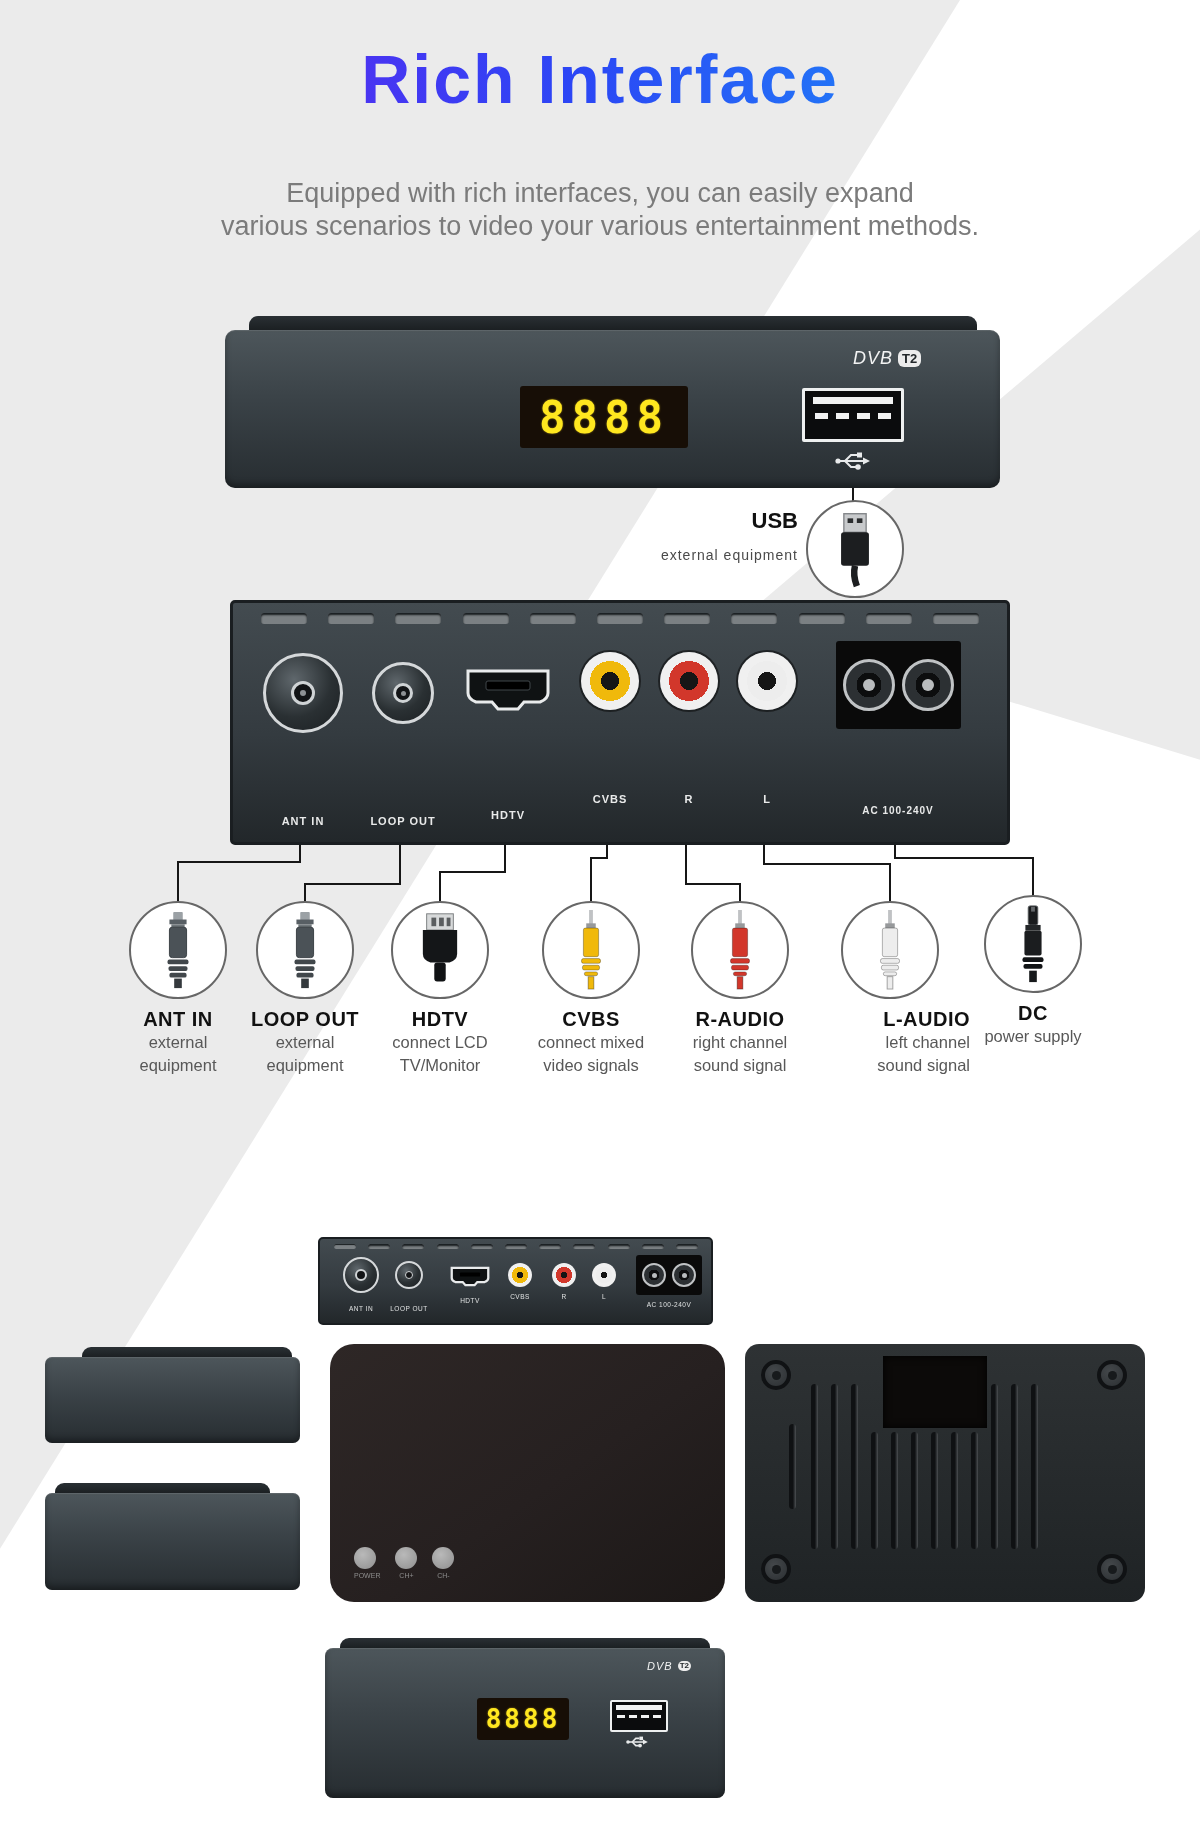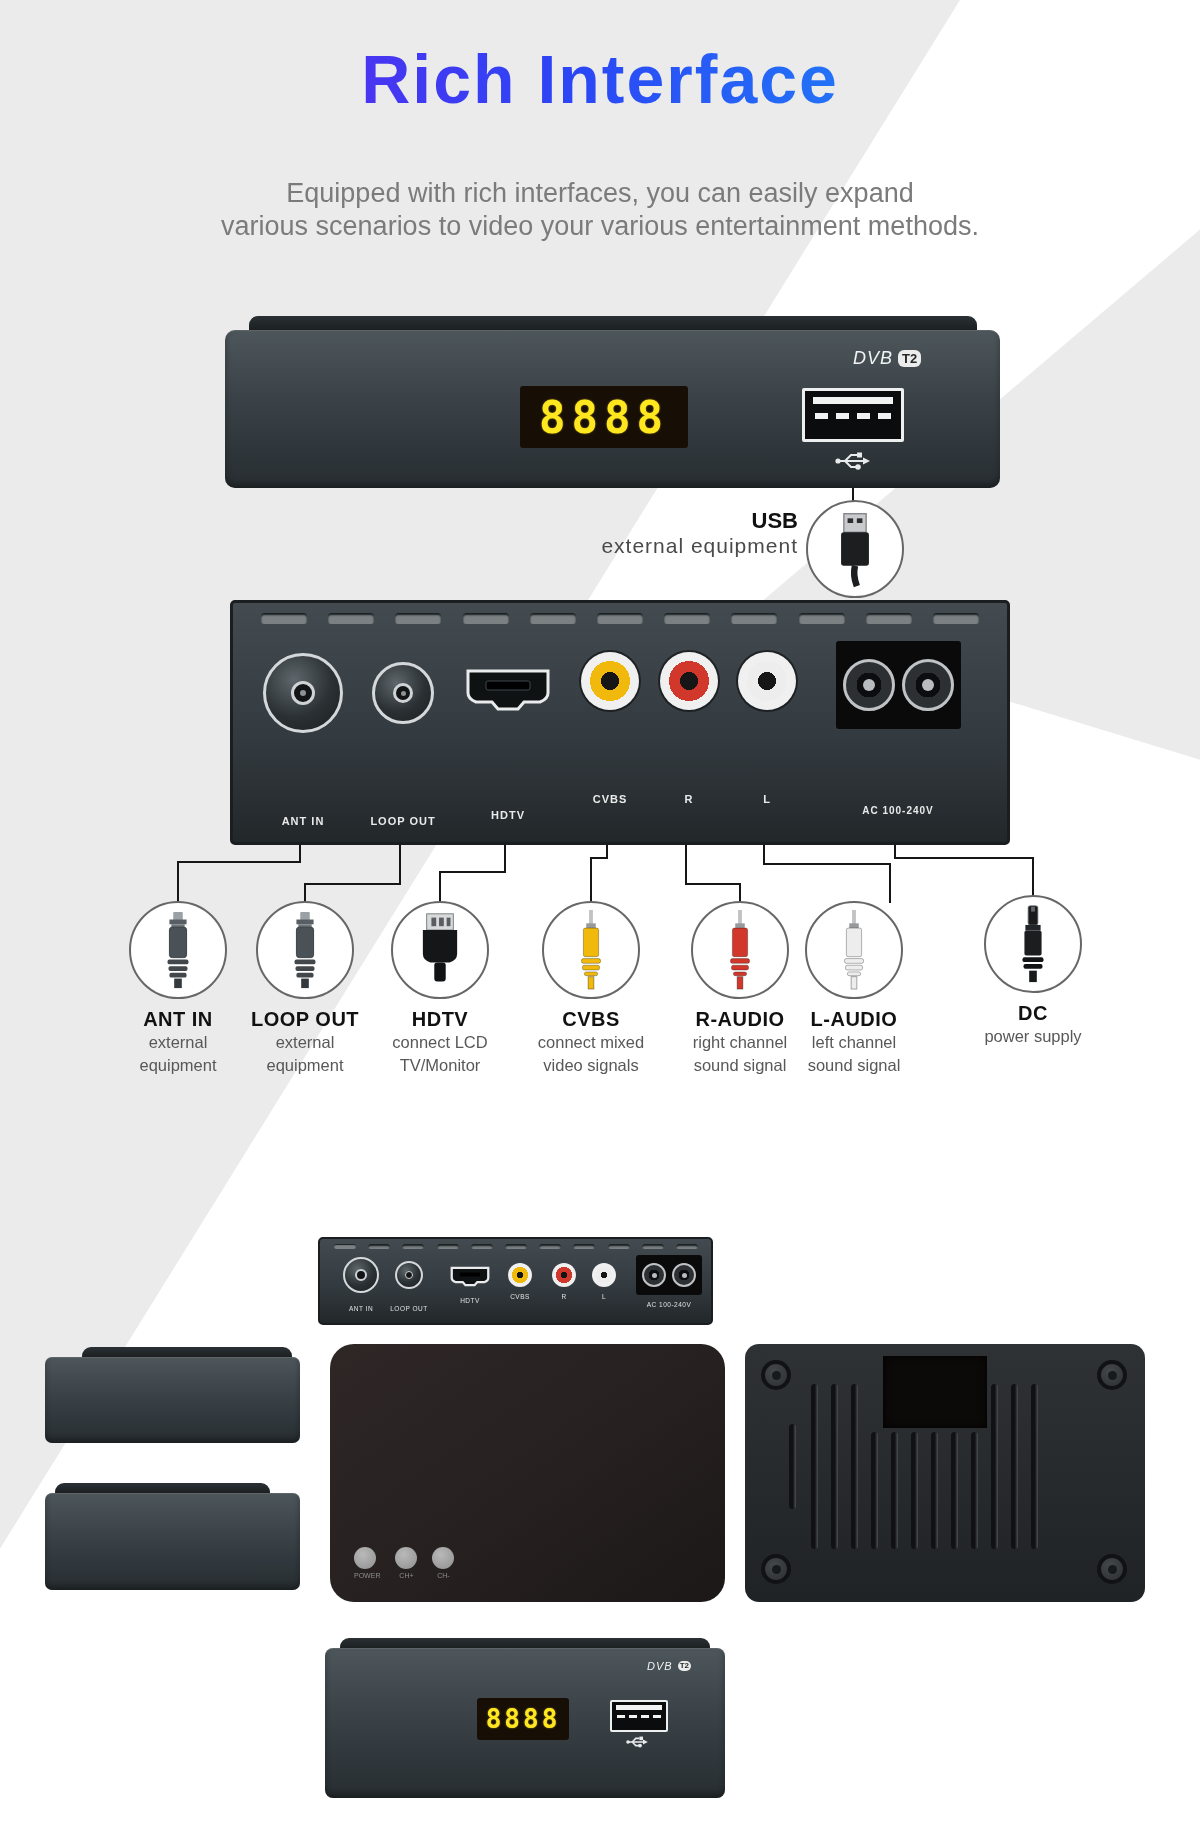--- a/index.html
+++ b/index.html
@@ -67,21 +67,21 @@
 
   
   .conn-col{width:160px;text-align:center;z-index:3;}
   .conn-circle{width:94px;height:94px;border-radius:50%;border:2px solid #676767;background:#ffffff;
     margin:0 auto;display:flex;align-items:center;justify-content:center;}
   .conn-name{margin-top:9px;font-size:20px;font-weight:bold;color:#111;letter-spacing:.5px;}
   .conn-desc{font-size:16.5px;color:#585858;line-height:23px;}
 
   .usb-label-block{text-align:right;z-index:3;}
   .usb-label-name{font-size:22px;font-weight:bold;color:#111;}
-  .usb-label-desc{font-size:21px;color:#4a4a4a;letter-spacing:1px;margin-top:0;}
+  .usb-label-desc{font-size:14px;color:#4a4a4a;letter-spacing:1px;margin-top:13px;}
 
   
   .mini-label{position:absolute;transform:translateX(-50%);color:#dfe1e1;font-size:6.5px;
     letter-spacing:.5px;white-space:nowrap;}
   .rca-mini{border-radius:50%;background:radial-gradient(circle,#141414 0 3.5px,var(--c) 3.5px 8px,#f0f0f0 8px 12px);}
   .topview{background:linear-gradient(145deg,#2e2726 0%,#262020 55%,#1c1817 100%);border-radius:24px;}
   .tv-btn{width:22px;height:22px;border-radius:50%;background:radial-gradient(circle at 40% 35%,#b9b9b9,#8f8f8f);}
   .tv-btn-label{font-size:7px;color:#8d8d8d;text-align:center;margin-top:3px;}
   .bottomview{background:linear-gradient(180deg,#2e3234,#1f2325);border-radius:14px;}
   .bv-screw{position:absolute;width:30px;height:30px;border-radius:50%;border:4px solid #101214;
@@ -296,21 +296,21 @@
       <rect x="13" y="58" width="18" height="5" rx="2" style="fill:var(--c)" stroke="rgba(0,0,0,.3)"></rect>
       <rect x="15" y="65" width="14" height="4" rx="2" style="fill:var(--c)" stroke="rgba(0,0,0,.3)"></rect>
       <rect x="19" y="70" width="6" height="13" style="fill:var(--c)" stroke="rgba(0,0,0,.35)"></rect>
     </svg>
   </div>
   <div class="conn-name">R-AUDIO</div>
   <div class="conn-desc">right channel</div>
   <div class="conn-desc">sound signal</div>
 </div>
 
-<div class="abs conn-col" style="left: 774px; top: 901px; --c: #ededed;">
+<div class="abs conn-col" style="left: 810px; top: 901px; text-align: right; --c: #ededed;">
   <div class="conn-circle">
     <svg width="46" height="80" viewBox="0 0 44 84">
       <rect x="20" y="0" width="4" height="16" fill="#c0c2c4"></rect>
         <rect x="17" y="14" width="10" height="5" fill="#97999b"></rect>
       <rect x="14" y="19" width="16" height="30" rx="2" style="fill:var(--c)" stroke="rgba(0,0,0,.3)"></rect>
       <rect x="12" y="51" width="20" height="5" rx="2" style="fill:var(--c)" stroke="rgba(0,0,0,.3)"></rect>
       <rect x="13" y="58" width="18" height="5" rx="2" style="fill:var(--c)" stroke="rgba(0,0,0,.3)"></rect>
       <rect x="15" y="65" width="14" height="4" rx="2" style="fill:var(--c)" stroke="rgba(0,0,0,.3)"></rect>
       <rect x="19" y="70" width="6" height="13" style="fill:var(--c)" stroke="rgba(0,0,0,.35)"></rect>
     </svg>

